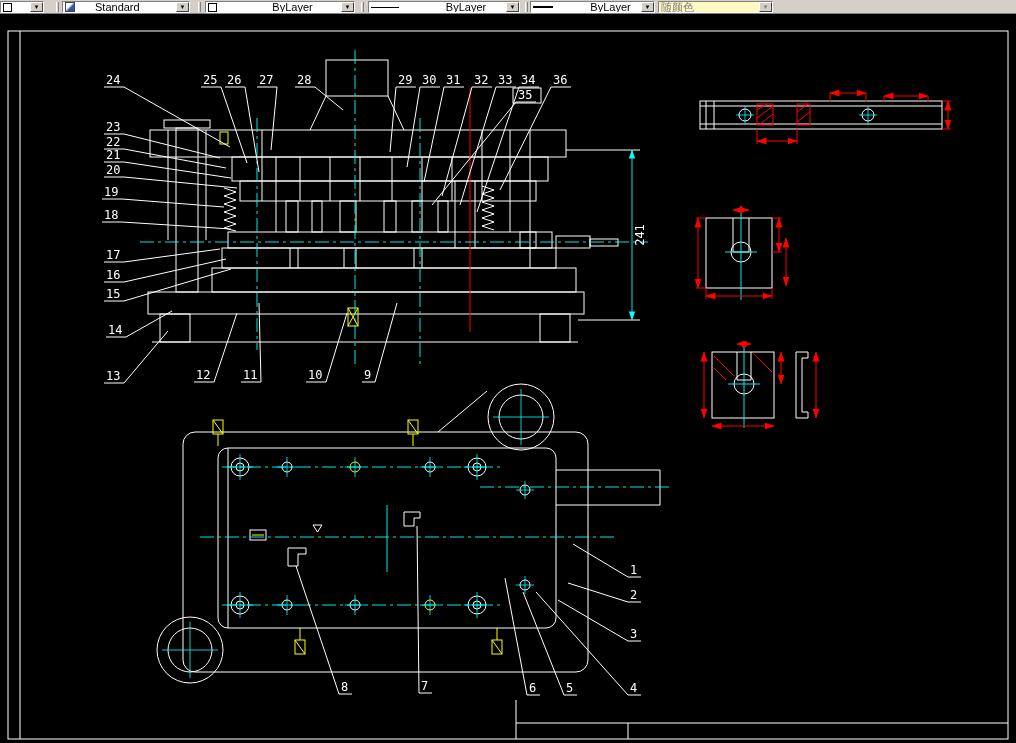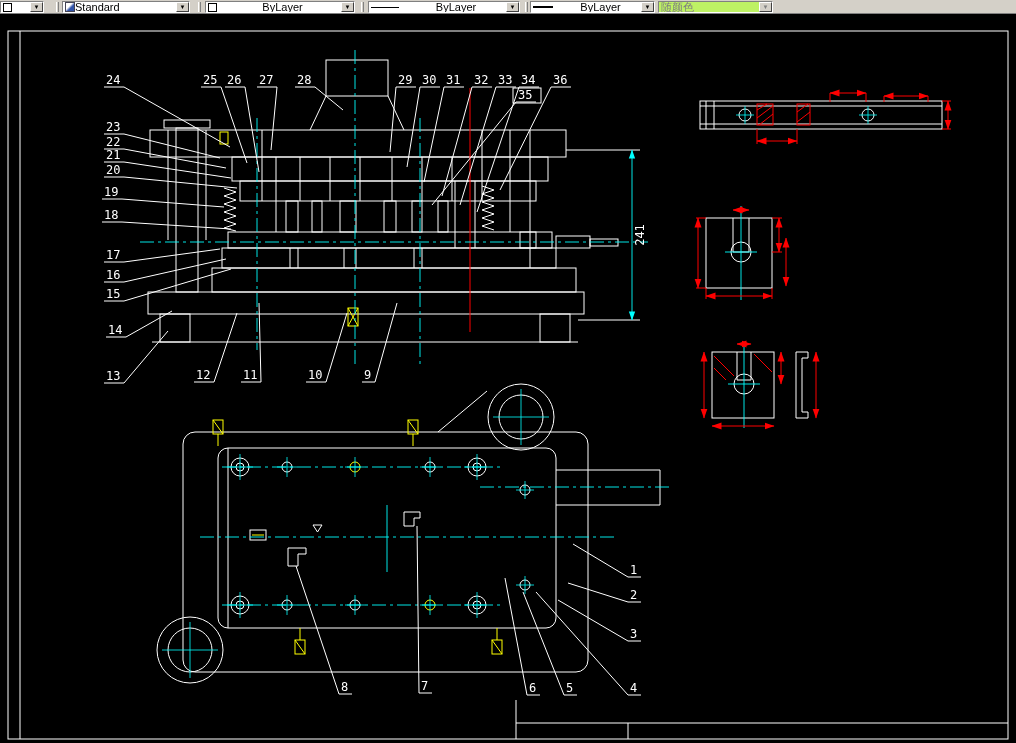--- a/index.html
+++ b/index.html
@@ -1,27 +1,27 @@
 <!DOCTYPE html>
 <html><head>
 <meta charset="utf-8">
 <style>
   html,body{margin:0;padding:0;width:1016px;height:743px;background:#000;overflow:hidden}
   *{box-sizing:border-box}
   .toolbar{position:absolute;left:0;top:0;width:1016px;height:14px;background:#d4d0c8;
     border-bottom:1px solid #808080;font-family:"Liberation Sans",sans-serif;font-size:11px;z-index:5}
   .combo{position:absolute;top:1px;height:12px;background:#fff;border:1px solid;
-    border-color:#808080 #fff #fff #808080;display:flex;align-items:center;gap:0;
+    border-color:#808080 #fff #fff #808080;display:flex;align-items:center;gap:20px;
     padding:0 6px 0 2px;overflow:hidden}
   .combo .lbl{white-space:nowrap;line-height:10px;color:#000}
   .combo.center .lbl{margin:12px auto}
   .combo .arrow{position:absolute;right:0;top:0;width:13px;height:10px;background:#d4d0c8;
     border:1px solid;border-color:#fff #404040 #404040 #fff;font-size:6px;line-height:9px;
     text-align:center;color:#000}
-  .combo.disabled{background:#bef264}
+  .combo.disabled{background:#fef9c3}
   .combo.disabled .lbl{color:#808080}
   .swatch{width:9px;height:9px;background:#fff;border:1px solid #000;display:inline-block;flex:none}
   .style-ic{width:10px;height:10px;display:inline-block;flex:none;
     background:linear-gradient(135deg,#fff 40%,#3355aa 60%);border:1px solid #445}
   .lt{display:inline-block;width:28px;height:0;border-top:1px solid #000;flex:none}
   .sep{position:absolute;top:2px;width:3px;height:10px;border-left:1px solid #fff;border-right:1px solid #808080}
   svg text{font-family:"DejaVu Sans Mono",monospace}
   .w{stroke:#fff;fill:none;stroke-width:1}
   .c{stroke:#0ff;fill:none;stroke-width:.9}
   .r{stroke:#f00;fill:none;stroke-width:1}

